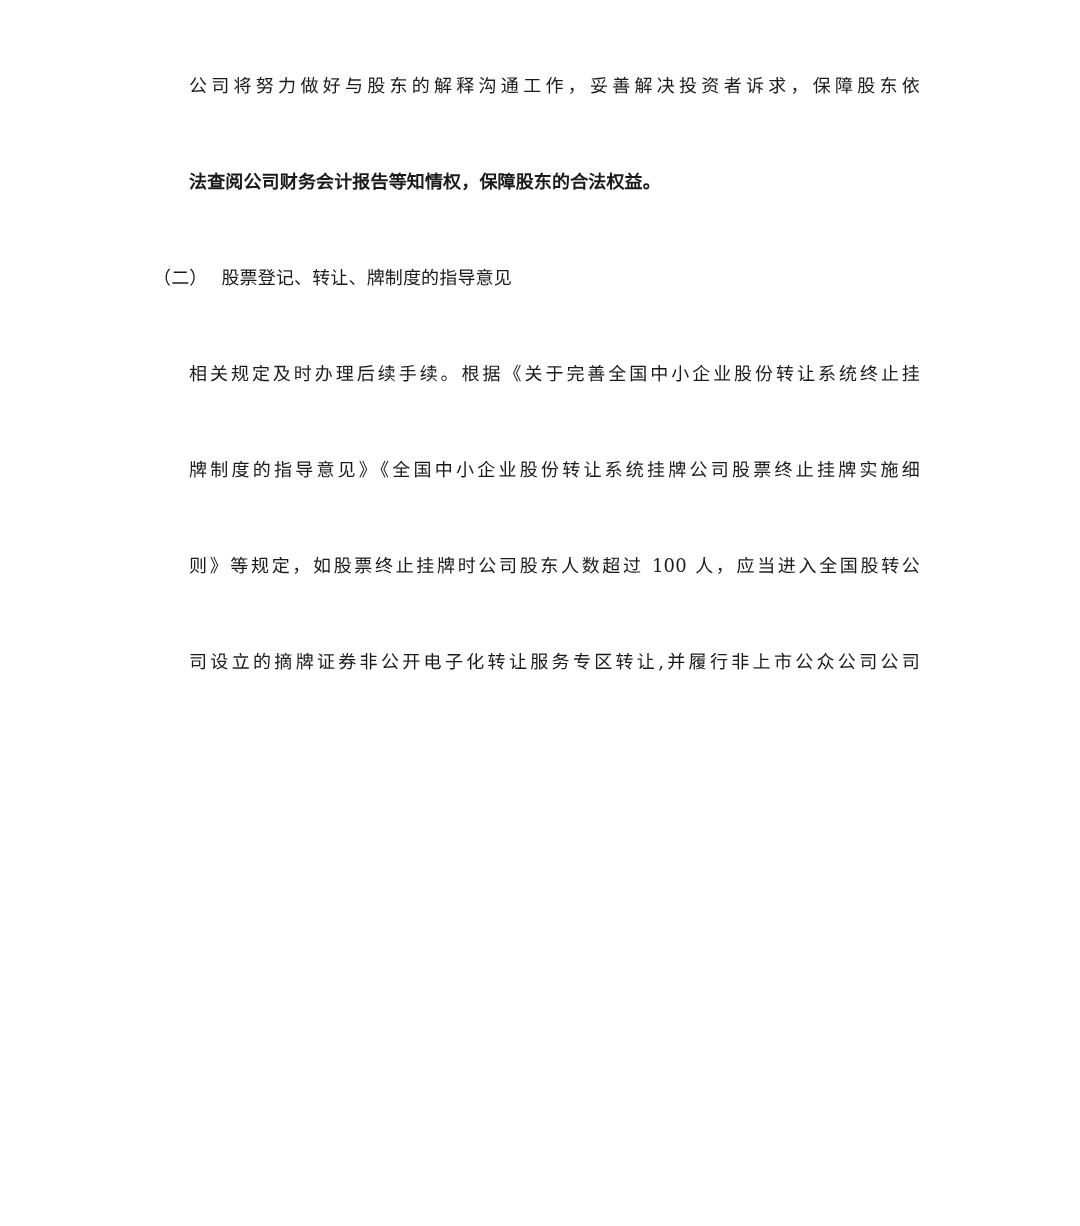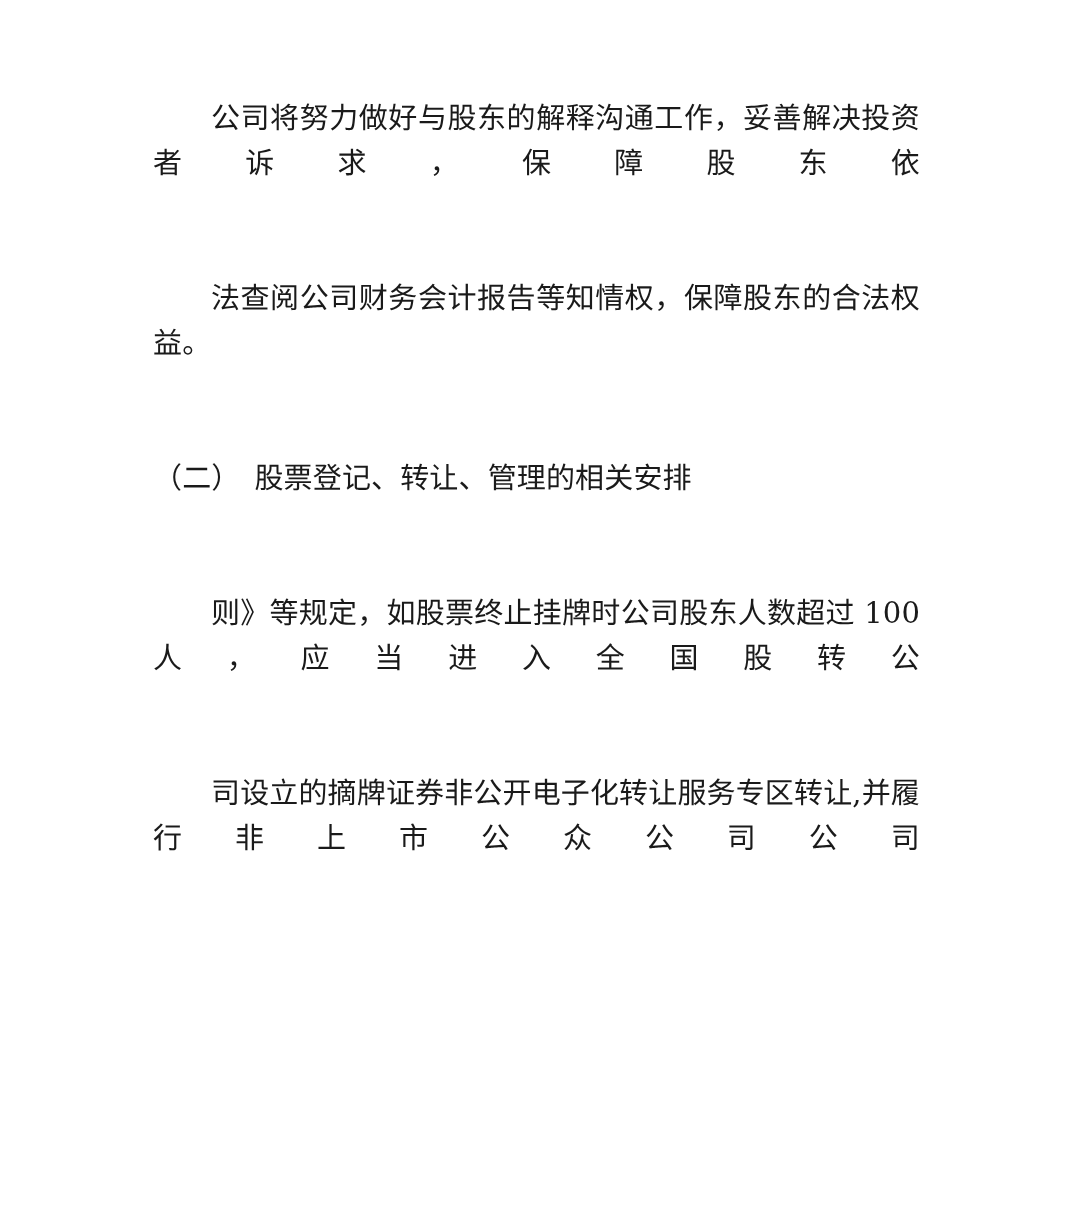--- a/index.html
+++ b/index.html
@@ -21,22 +21,22 @@
   .page {
     position: absolute;
     left: 153px;
     top: 0;
     width: 767px;
     padding-top: 6px;
   }
 
   
   .ln {
-    font-size: 29px;
-    line-height: 45px;
+    font-size: 18px;
+    line-height: 32px;
     letter-spacing: 0.15px;
     white-space: pre-wrap;
     word-break: break-all;
   }
 
   
   .para {
     text-align: justify;
     text-justify: inter-ideograph;
     text-indent: 2em;
@@ -44,20 +44,21 @@
   }
 
   
   .jline {
     display: block;
     text-align: justify;
     text-align-last: justify;
   }
   .jline.last {
     text-align-last: left;
+    font-weight: bold;
   }
   .jline.ind { text-indent: 2em; }
 
   
   .item {
     margin: 0;
     text-indent: 0;
     white-space: pre;
   }
   .item .gap { display: inline-block; width: 14px; }
@@ -65,23 +66,25 @@
 </head>
 <body style="background: rgb(255, 255, 255); color: rgb(26, 26, 26);">
 
 <div class="page">
 
   <div class="ln para">
     <span class="jline ind">公司将努力做好与股东的解释沟通工作，妥善解决投资者诉求，保障股东依</span>
     <span class="jline last">法查阅公司财务会计报告等知情权，保障股东的合法权益。</span>
   </div>
 
-  <div class="ln item"><span>（二）</span><span class="gap"></span><span>股票登记、转让、管理的相关安排</span></div>
+  <div class="ln item"><span>（二）</span><span class="gap"></span><span>股票登记、转让、牌制度的指导意见</span></div>
 
   <div class="ln para">
+    <span class="jline">相关规定及时办理后续手续。根据《关于完善全国中小企业股份转让系统终止挂</span>
+    <span class="jline">牌制度的指导意见》《全国中小企业股份转让系统挂牌公司股票终止挂牌实施细</span>
     <span class="jline">则》等规定，如股票终止挂牌时公司股东人数超过 100 人，应当进入全国股转公</span>
     <span class="jline">司设立的摘牌证券非公开电子化转让服务专区转让,并履行非上市公众公司公司</span>
     
     
     
     
     
   </div>
 
 </div>

